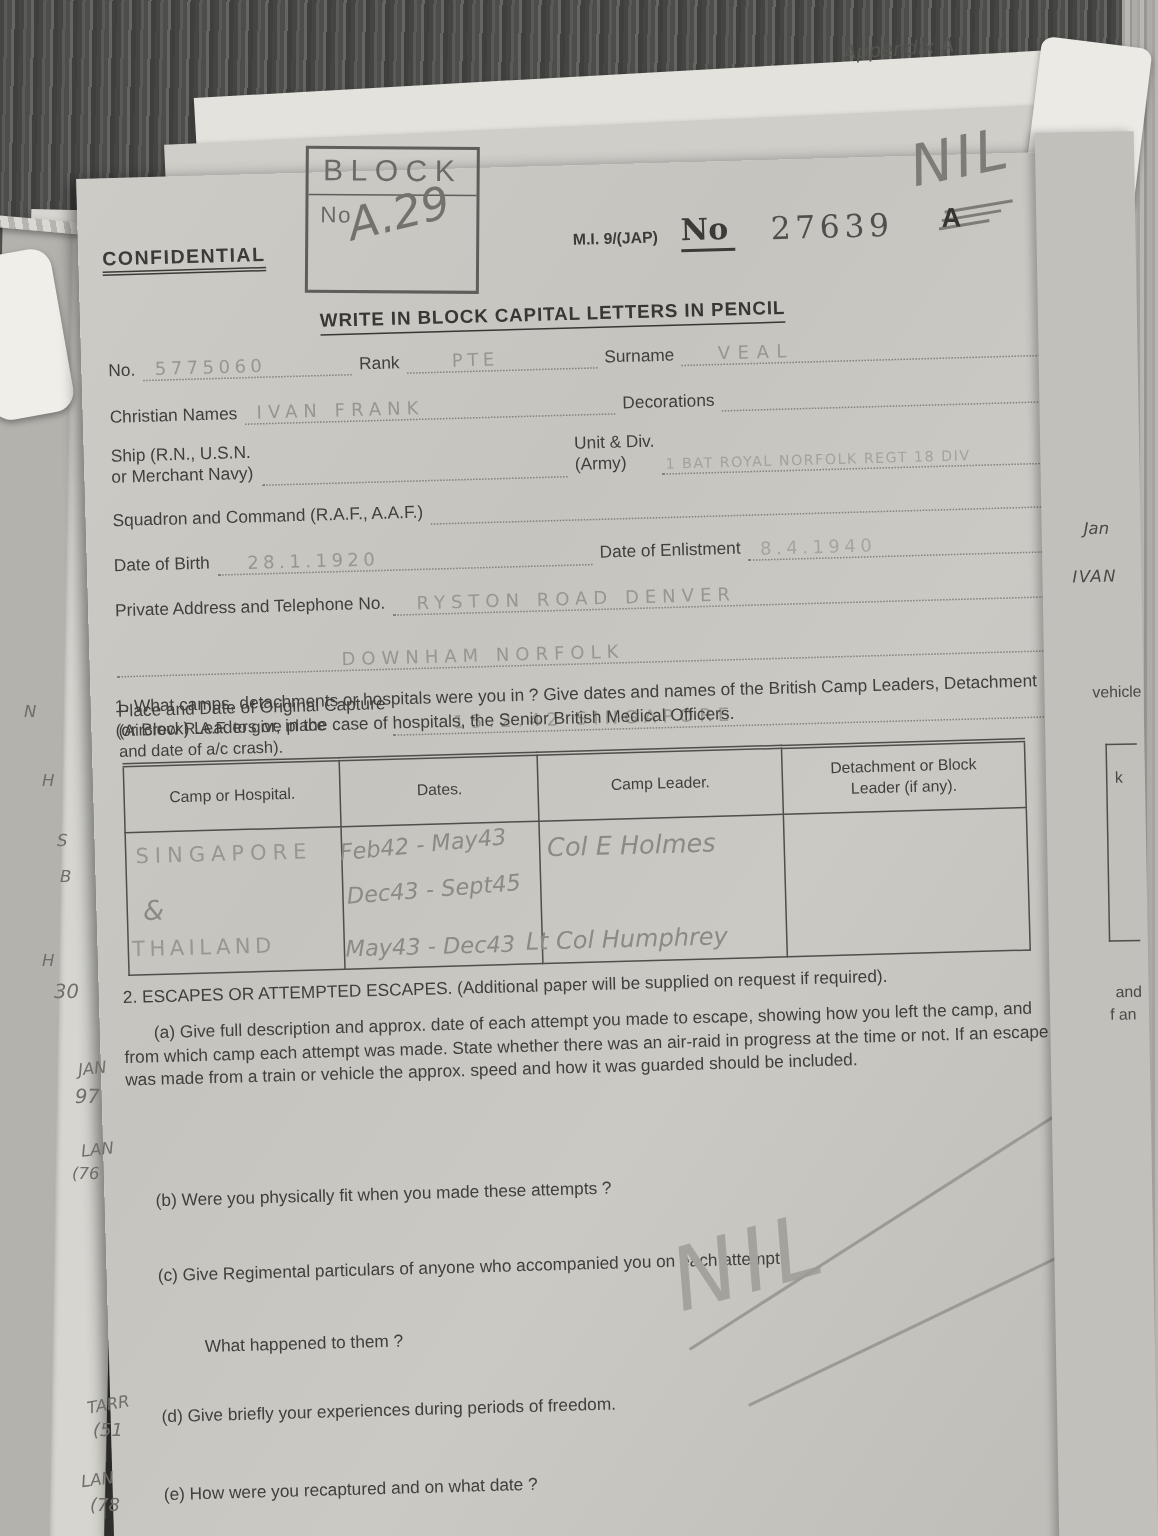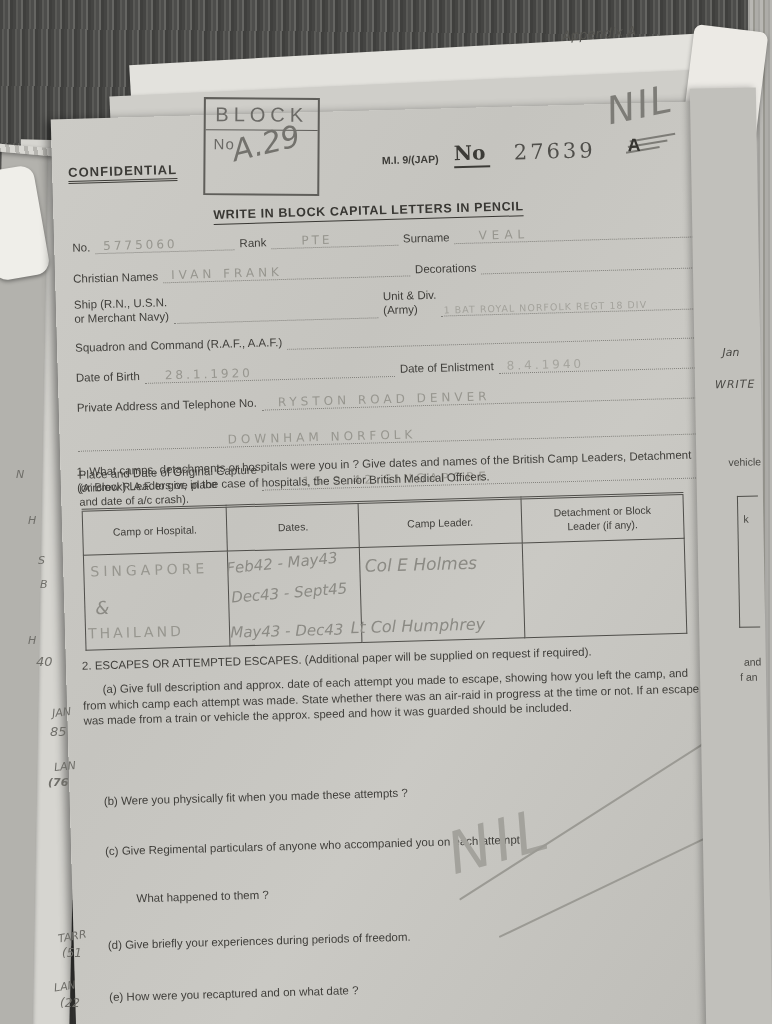--- a/index.html
+++ b/index.html
@@ -46,42 +46,42 @@
   <div class="strip" style="left:-6px;top:150px;width:46px;height:880px;background:#b3b2ad;transform:rotate(1deg);"></div>
 
   <div class="strip" style="left:-14px;top:168px;width:56px;height:110px;background:#efeee9;border-radius:14px;transform:rotate(-10deg);"></div>
 
   <div class="strip" style="left:-8px;top:150px;width:160px;height:8px;background:repeating-linear-gradient(75deg,#d9d8d3 0 5px,#b6b5b0 5px 9px);transform:rotate(5deg);border-radius:4px;"></div>
 
   <div class="abs" style="left:562px;top:26px;font-family:'DejaVu Sans',sans-serif;font-style:italic;color:#55544f;font-size:13px;transform:rotate(-4deg);z-index:2;">Appendix A</div>
 
   <div class="abs" style="left:698px;top:88px;width:66px;height:940px;background:#c1c0bb;transform:rotate(-1deg);box-shadow:-3px 0 6px rgba(0,0,0,.25);z-index:1;">
     <div class="frag hw-cursive" style="left:28px;top:258px;font-size:11px;">Jan</div>
-    <div class="frag hw-cursive" style="left:20px;top:290px;font-size:11px;letter-spacing:1px;">WRITE</div>
+    <div class="frag hw-cursive" style="left:20px;top:290px;font-size:11px;letter-spacing:1px;">IVAN</div>
     <div class="frag" style="left:32px;top:368px;">vehicle</div>
     <div class="abs" style="left:40px;top:408px;width:20px;height:130px;border-left:1.4px solid #4f4e4a;border-top:1.4px solid #4f4e4a;border-bottom:1.4px solid #4f4e4a;"></div>
     <div class="frag" style="left:46px;top:425px;">k</div>
     <div class="frag" style="left:44px;top:568px;">and</div>
     <div class="frag" style="left:40px;top:583px;">f an</div>
   </div>
 
   <div class="margin-note" style="left:16px;top:468px;">N</div>
   <div class="margin-note" style="left:28px;top:514px;">H</div>
   <div class="margin-note" style="left:38px;top:554px;">S</div>
   <div class="margin-note" style="left:40px;top:578px;">B</div>
   <div class="margin-note" style="left:28px;top:634px;">H</div>
-  <div class="margin-note" style="left:36px;top:654px;font-size:13px;">40</div>
+  <div class="margin-note" style="left:36px;top:654px;font-size:13px;">30</div>
   <div class="margin-note" style="left:52px;top:706px;transform:rotate(-6deg);">JAN</div>
-  <div class="margin-note" style="left:50px;top:724px;font-size:13px;">85</div>
+  <div class="margin-note" style="left:50px;top:724px;font-size:13px;">97</div>
   <div class="margin-note" style="left:54px;top:760px;transform:rotate(-6deg);">LAN</div>
-  <div class="margin-note" style="left:48px;top:776px;font-weight:bold;">(76</div>
+  <div class="margin-note" style="left:48px;top:776px;">(76</div>
   <div class="margin-note" style="left:58px;top:930px;transform:rotate(-10deg);">TARR</div>
   <div class="margin-note" style="left:62px;top:946px;font-size:12px;">(51</div>
   <div class="margin-note" style="left:54px;top:980px;transform:rotate(-8deg);">LAN</div>
-  <div class="margin-note" style="left:60px;top:996px;font-size:12px;">(22</div>
+  <div class="margin-note" style="left:60px;top:996px;font-size:12px;">(78</div>
 
   <div class="page">
 
     <div class="abs" style="left:16px;top:46px;font-size:13px;font-weight:bold;letter-spacing:1px;color:#3c3b37;border-bottom:3px double #3c3b37;padding-bottom:1px;">CONFIDENTIAL</div>
 
     <div class="stamp-box" style="left:152px;top:-16px;width:112px;height:94px;transform:rotate(2deg);">
       <div style="text-align:center;font-size:20px;letter-spacing:5px;margin-top:4px;border-bottom:1.6px solid #5f5e5a;padding-bottom:3px;">BLOCK</div>
       <div style="position:absolute;left:8px;top:36px;font-size:15px;letter-spacing:1px;">No</div>
       <div style="position:absolute;left:26px;top:26px;font-family:'DejaVu Sans',sans-serif;font-style:italic;font-size:30px;color:#73726d;transform:rotate(-14deg);">A.29</div>
     </div>

